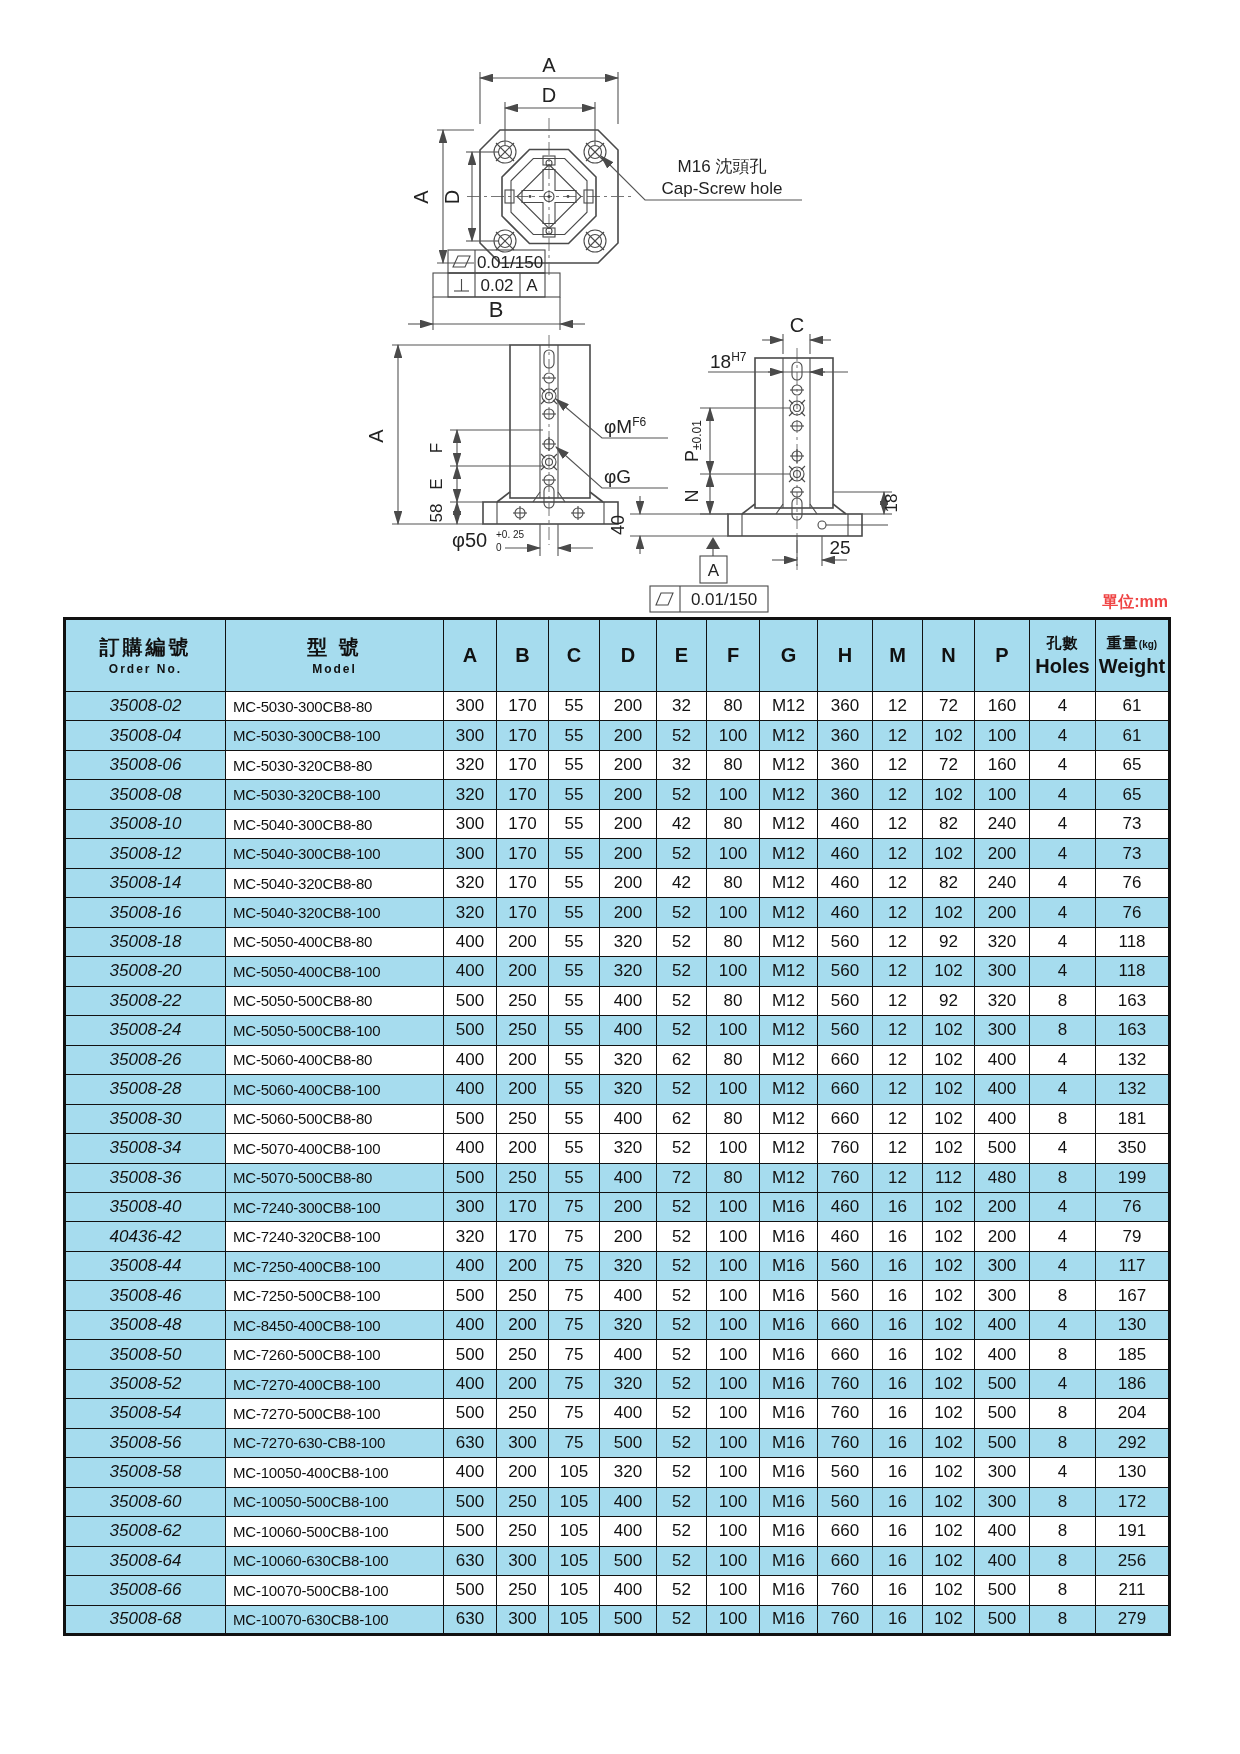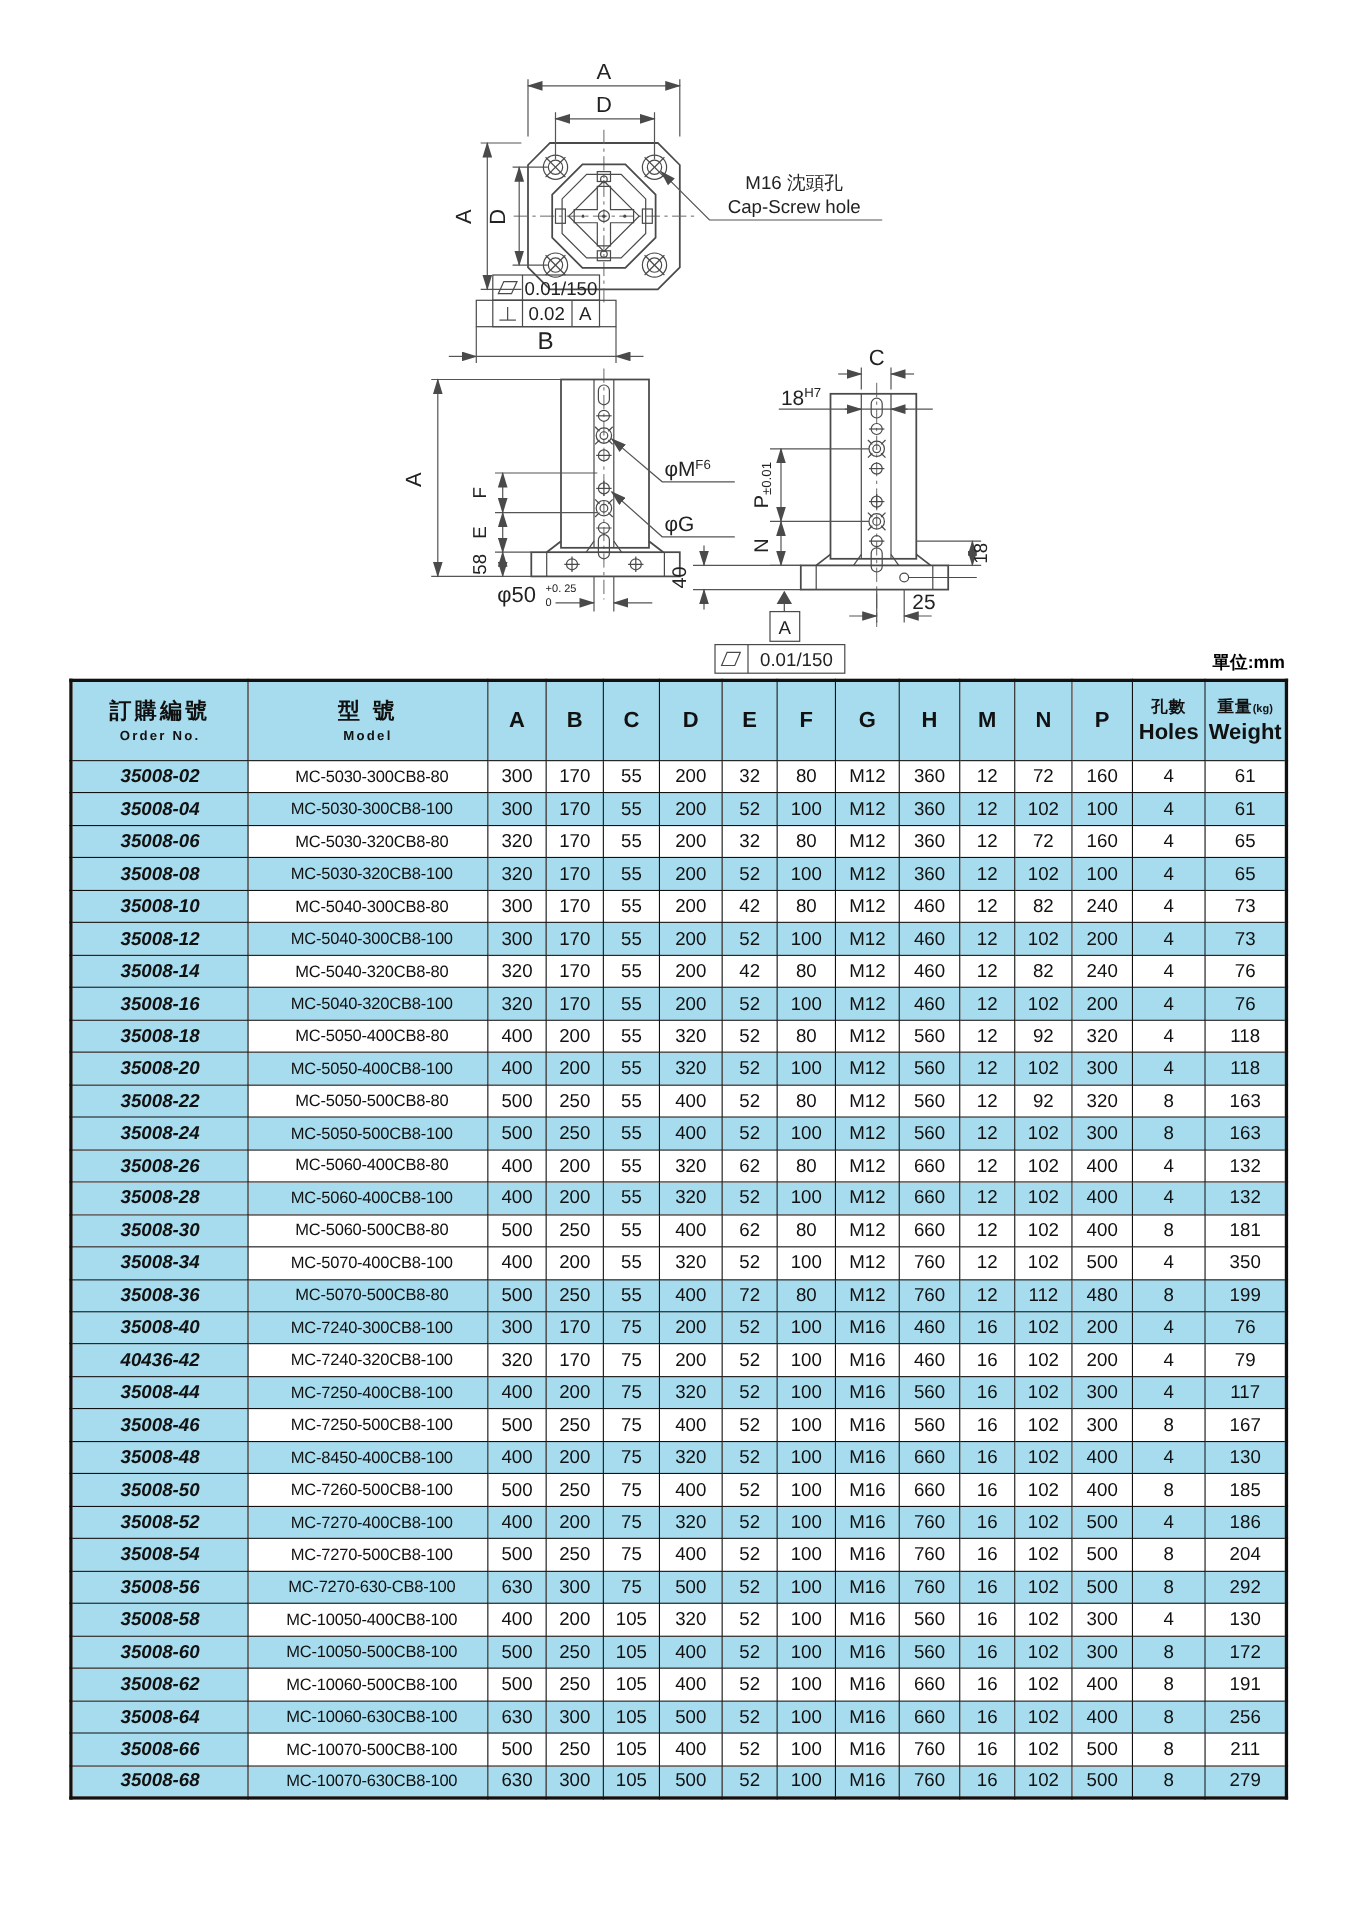--- a/index.html
+++ b/index.html
@@ -7,38 +7,38 @@
         font-family:"Liberation Sans",sans-serif;color:#111;}
   
   #drawing-svg{position:absolute;left:0;top:0;width:1240px;height:617px;}
   #drawing-svg text{font-family:"Liberation Sans",sans-serif;fill:#222;}
   .pline{stroke:#4a4a4a;stroke-width:1.6;fill:none;}
   .tline{stroke:#4a4a4a;stroke-width:1.1;fill:none;}
   .dline{stroke:#555;stroke-width:1.1;fill:none;}
   .cline{stroke:#666;stroke-width:0.9;fill:none;stroke-dasharray:13 4 3 4;}
   .fill-dark{fill:#4a4a4a;}
   #unit-label{position:absolute;top:592px;left:0;width:1168px;text-align:right;
-              font-size:16px;font-weight:bold;color:#000000;}
+              font-size:16px;font-weight:bold;color:#ef4444;}
   
   #spec-table-wrap{position:absolute;left:63px;top:617px;}
   table{border-collapse:collapse;table-layout:fixed;width:1105px;border:3px solid #111;}
   th,td{border:1.6px solid #111;padding:0;text-align:center;vertical-align:middle;
         overflow:hidden;white-space:nowrap;}
   thead tr{height:73px;}
   tbody tr{height:29.47px;}
   th{background:#a6dcee;font-weight:bold;}
   .h-cn{display:block;font-size:20px;letter-spacing:3px;line-height:1.45;}
   .h-en{display:block;font-size:12px;letter-spacing:2px;line-height:1.3;}
   .h-cn2{display:block;font-size:15px;letter-spacing:1px;line-height:1.45;}
   .h-en2{display:block;font-size:20px;letter-spacing:0;line-height:1.3;}
   .h-kg{font-size:10px;letter-spacing:0;}
   .h-letter{font-size:20px;}
   td{font-size:17px;}
-  .c-order{background:#a6dcee;font-weight:bold;font-style:italic;font-size:17px;}
-  .c-model{text-align:center;padding-left:7px;font-size:15px;letter-spacing:-0.2px;}
+  .c-order{background:#a6dcee;font-weight:normal;font-style:italic;font-size:17px;}
+  .c-model{text-align:left;padding-left:7px;font-size:15px;letter-spacing:-0.2px;}
   tbody tr.alt td{background:#a6dcee;}
 </style>
 </head>
 <body>
 
 <div id="page">
 
   <svg id="drawing-svg" viewBox="0 0 1240 617">
     <defs>
       <marker id="mA" orient="auto" markerWidth="13" markerHeight="8" refX="12" refY="4">

